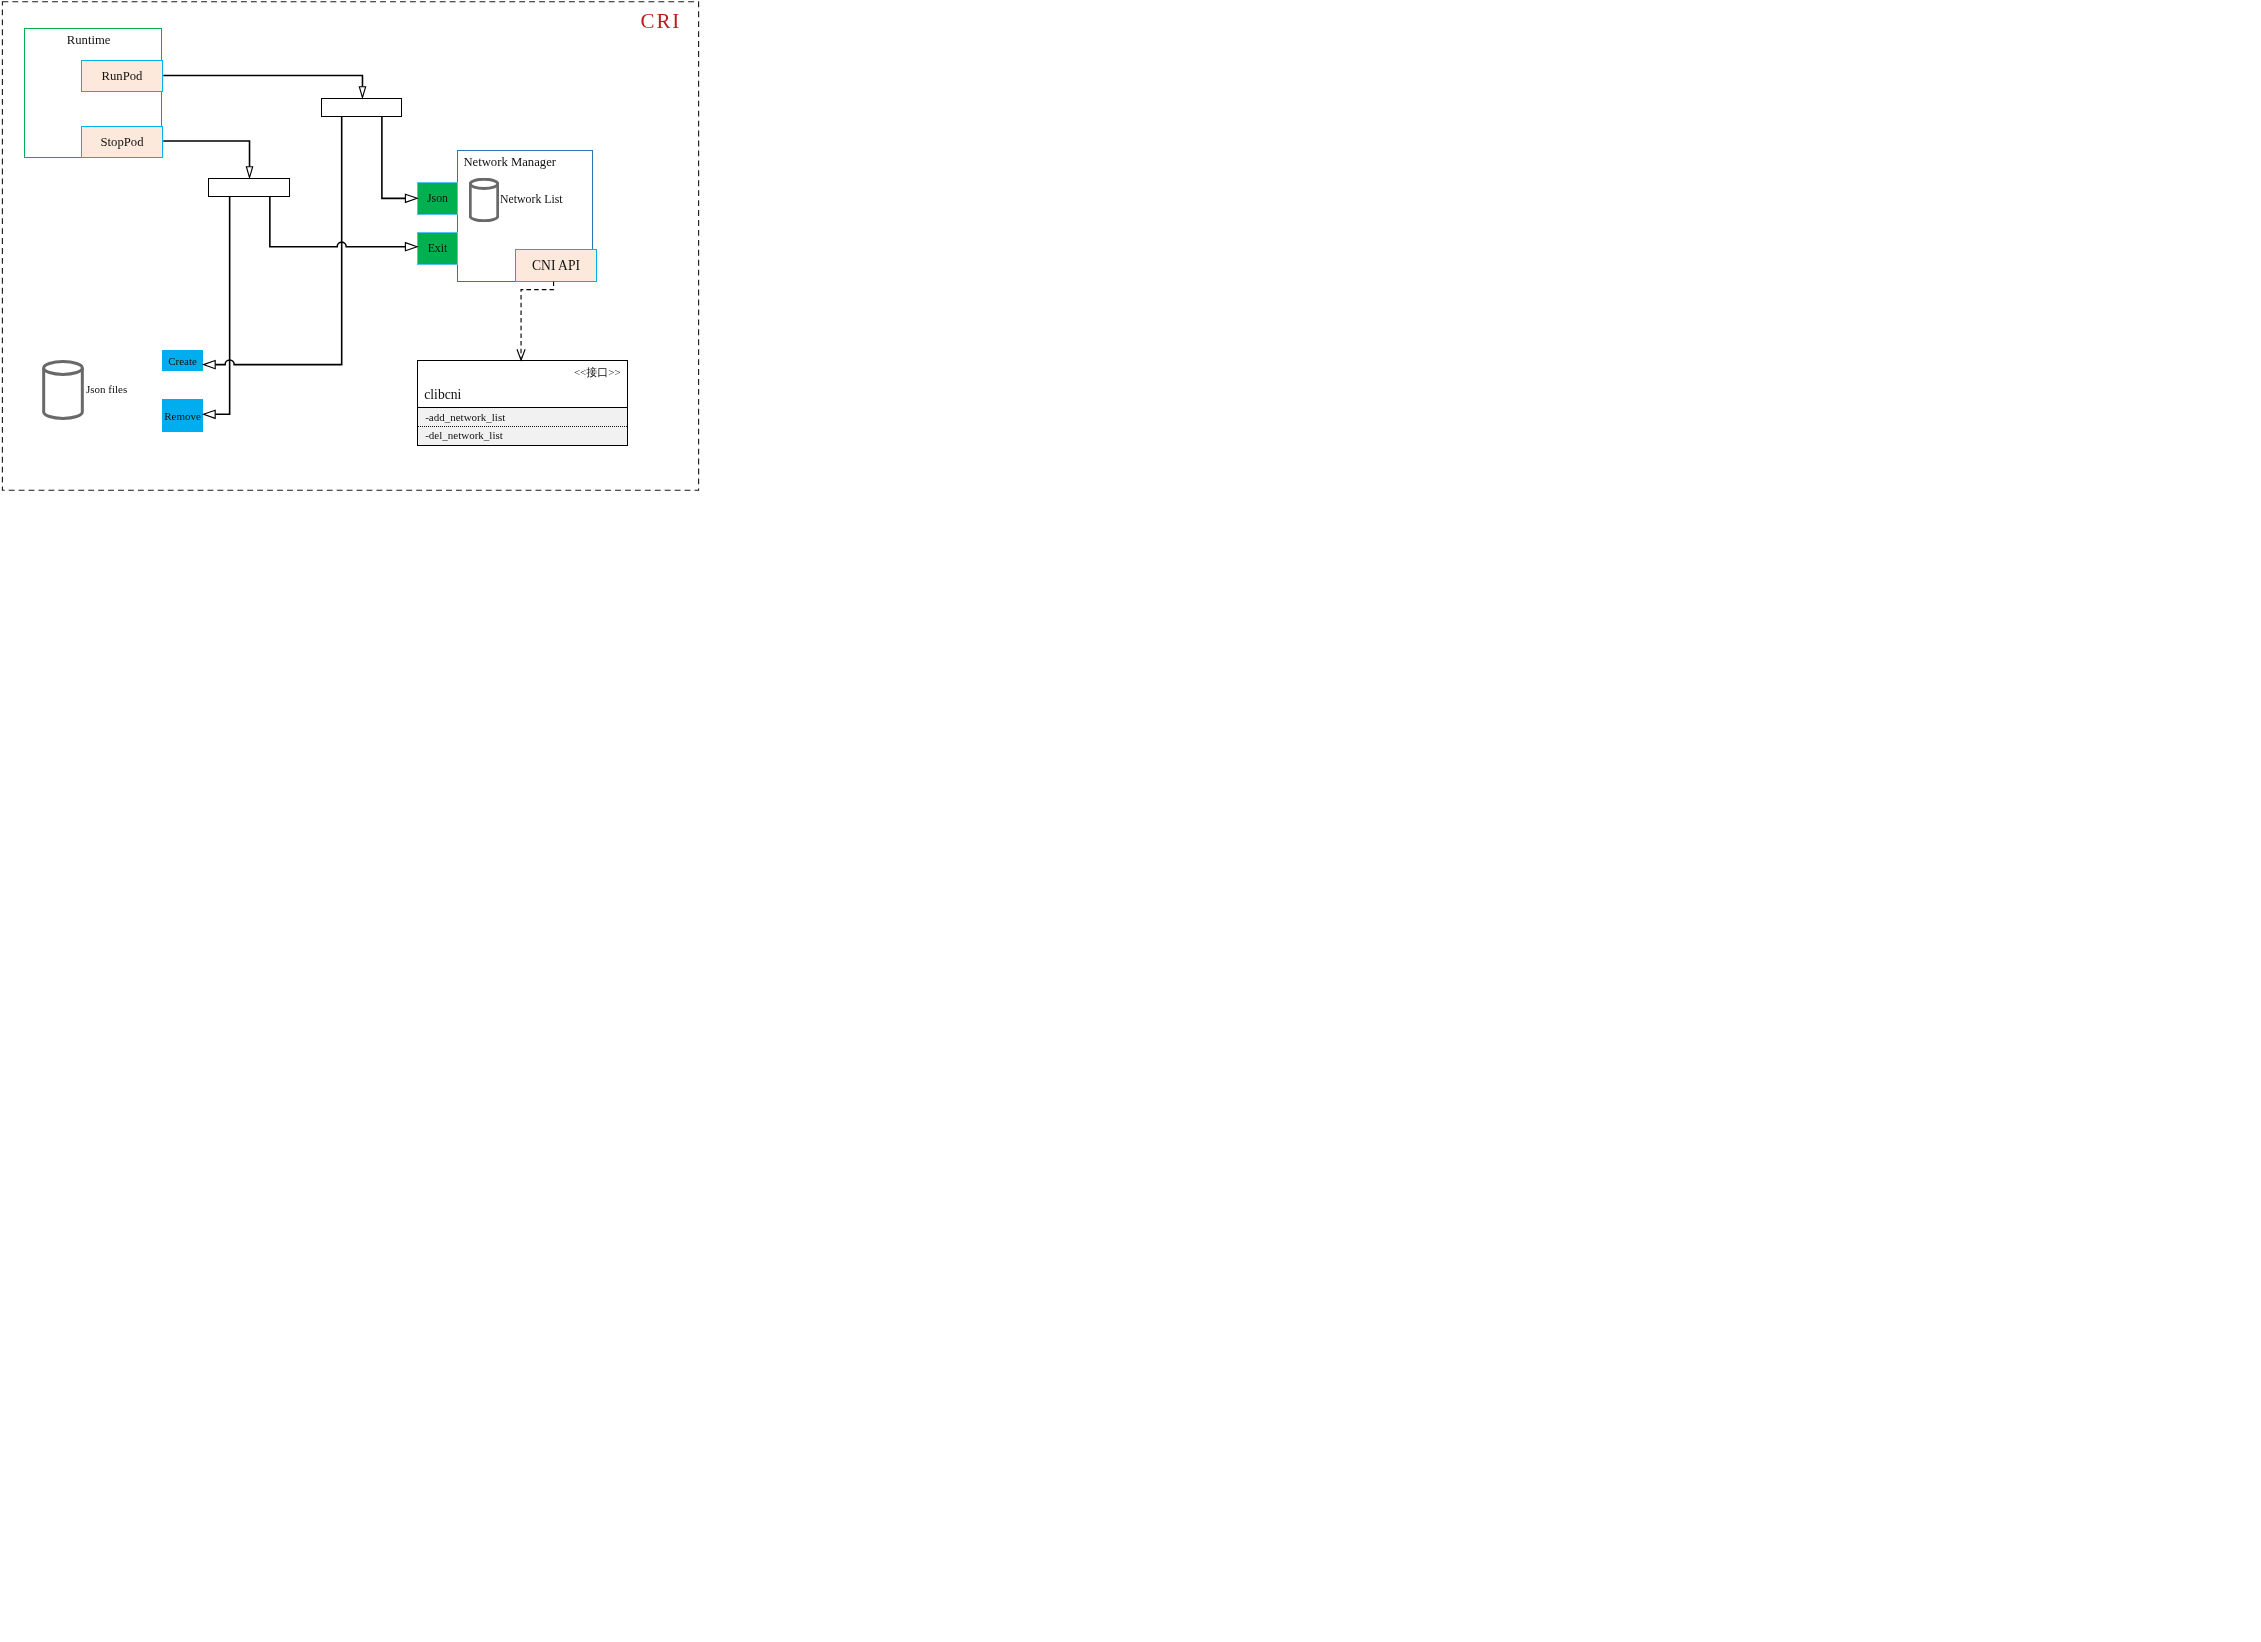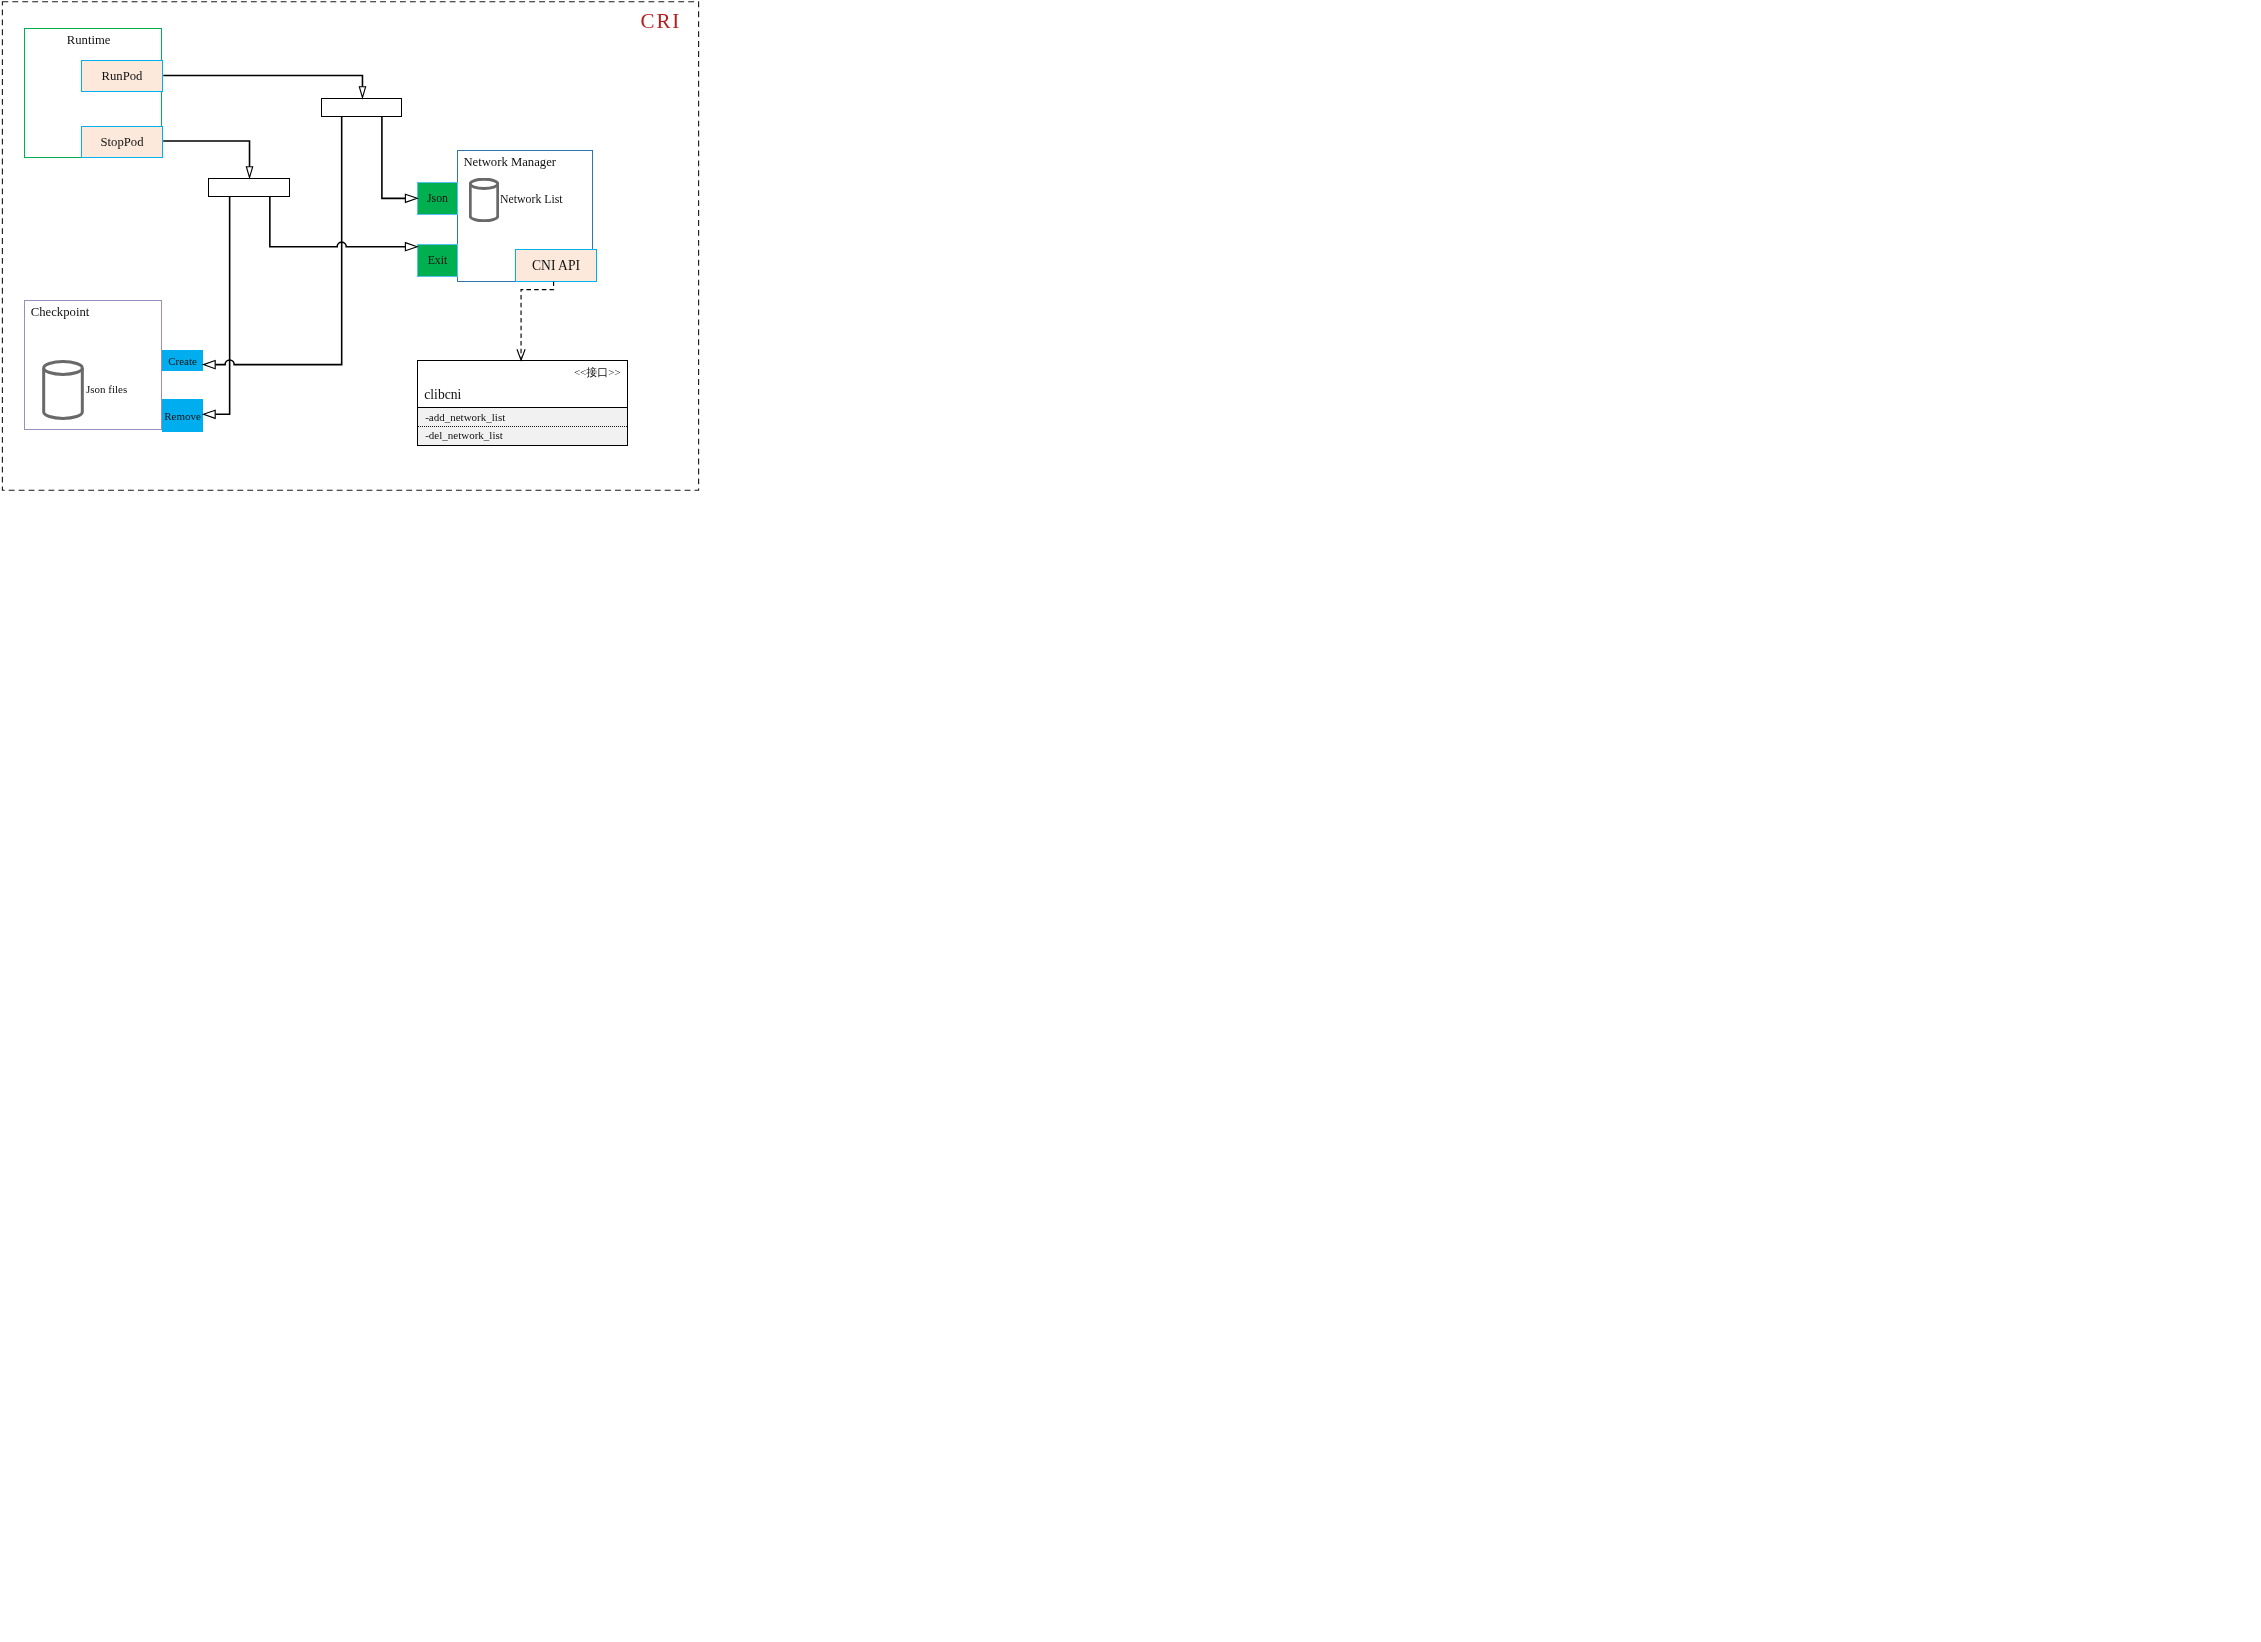--- a/index.html
+++ b/index.html
@@ -61,31 +61,28 @@
 
   <svg class="cyl" style="left:469px;top:178px;" width="30" height="44" viewBox="0 0 100 150" preserveAspectRatio="none">
     <path d="M 4 20 L 4 130 A 46 16 0 0 0 96 130 L 96 20" fill="#fff" stroke="#696969" stroke-width="3" vector-effect="non-scaling-stroke"></path>
     <ellipse cx="50" cy="20" rx="46" ry="16" fill="#fff" stroke="#696969" stroke-width="3" vector-effect="non-scaling-stroke"></ellipse>
   </svg>
   <div class="sidetext" style="left:500px;top:192px;font-size:11.8px;">Network List</div>
 
   <div class="btn green" style="left:417px;top:182px;width:41px;height:33px;">
     <span>Json</span>
   </div>
-  <div class="btn green" style="left:417px;top:244px;width:41px;height:33px;">
+  <div class="btn green" style="left:417px;top:232px;width:41px;height:33px;">
     <span>Exit</span>
   </div>
 
   <div class="btn peach" style="left:515px;top:249px;width:82px;height:33px;font-size:13.6px;">
     <span>CNI API</span>
   </div>
 
-  <div class="box" style="left:24.4px;top:300px;width:138px;height:130px;border:0.9px solid #9A8EC0;">
-    <div class="title" style="left:5.4px;top:4.5px;">Checkpoint</div>
-  </div>
 
   <svg class="cyl" style="left:42px;top:360px;" width="42" height="60" viewBox="0 0 100 150" preserveAspectRatio="none">
     <path d="M 4 20 L 4 130 A 46 16 0 0 0 96 130 L 96 20" fill="#fff" stroke="#696969" stroke-width="3" vector-effect="non-scaling-stroke"></path>
     <ellipse cx="50" cy="20" rx="46" ry="16" fill="#fff" stroke="#696969" stroke-width="3" vector-effect="non-scaling-stroke"></ellipse>
   </svg>
   <div class="sidetext" style="left:86px;top:383px;font-size:11px;">Json files</div>
 
   <div class="btn blue" style="left:162px;top:350px;width:41px;height:21px;">
     <span>Create</span>
   </div>

